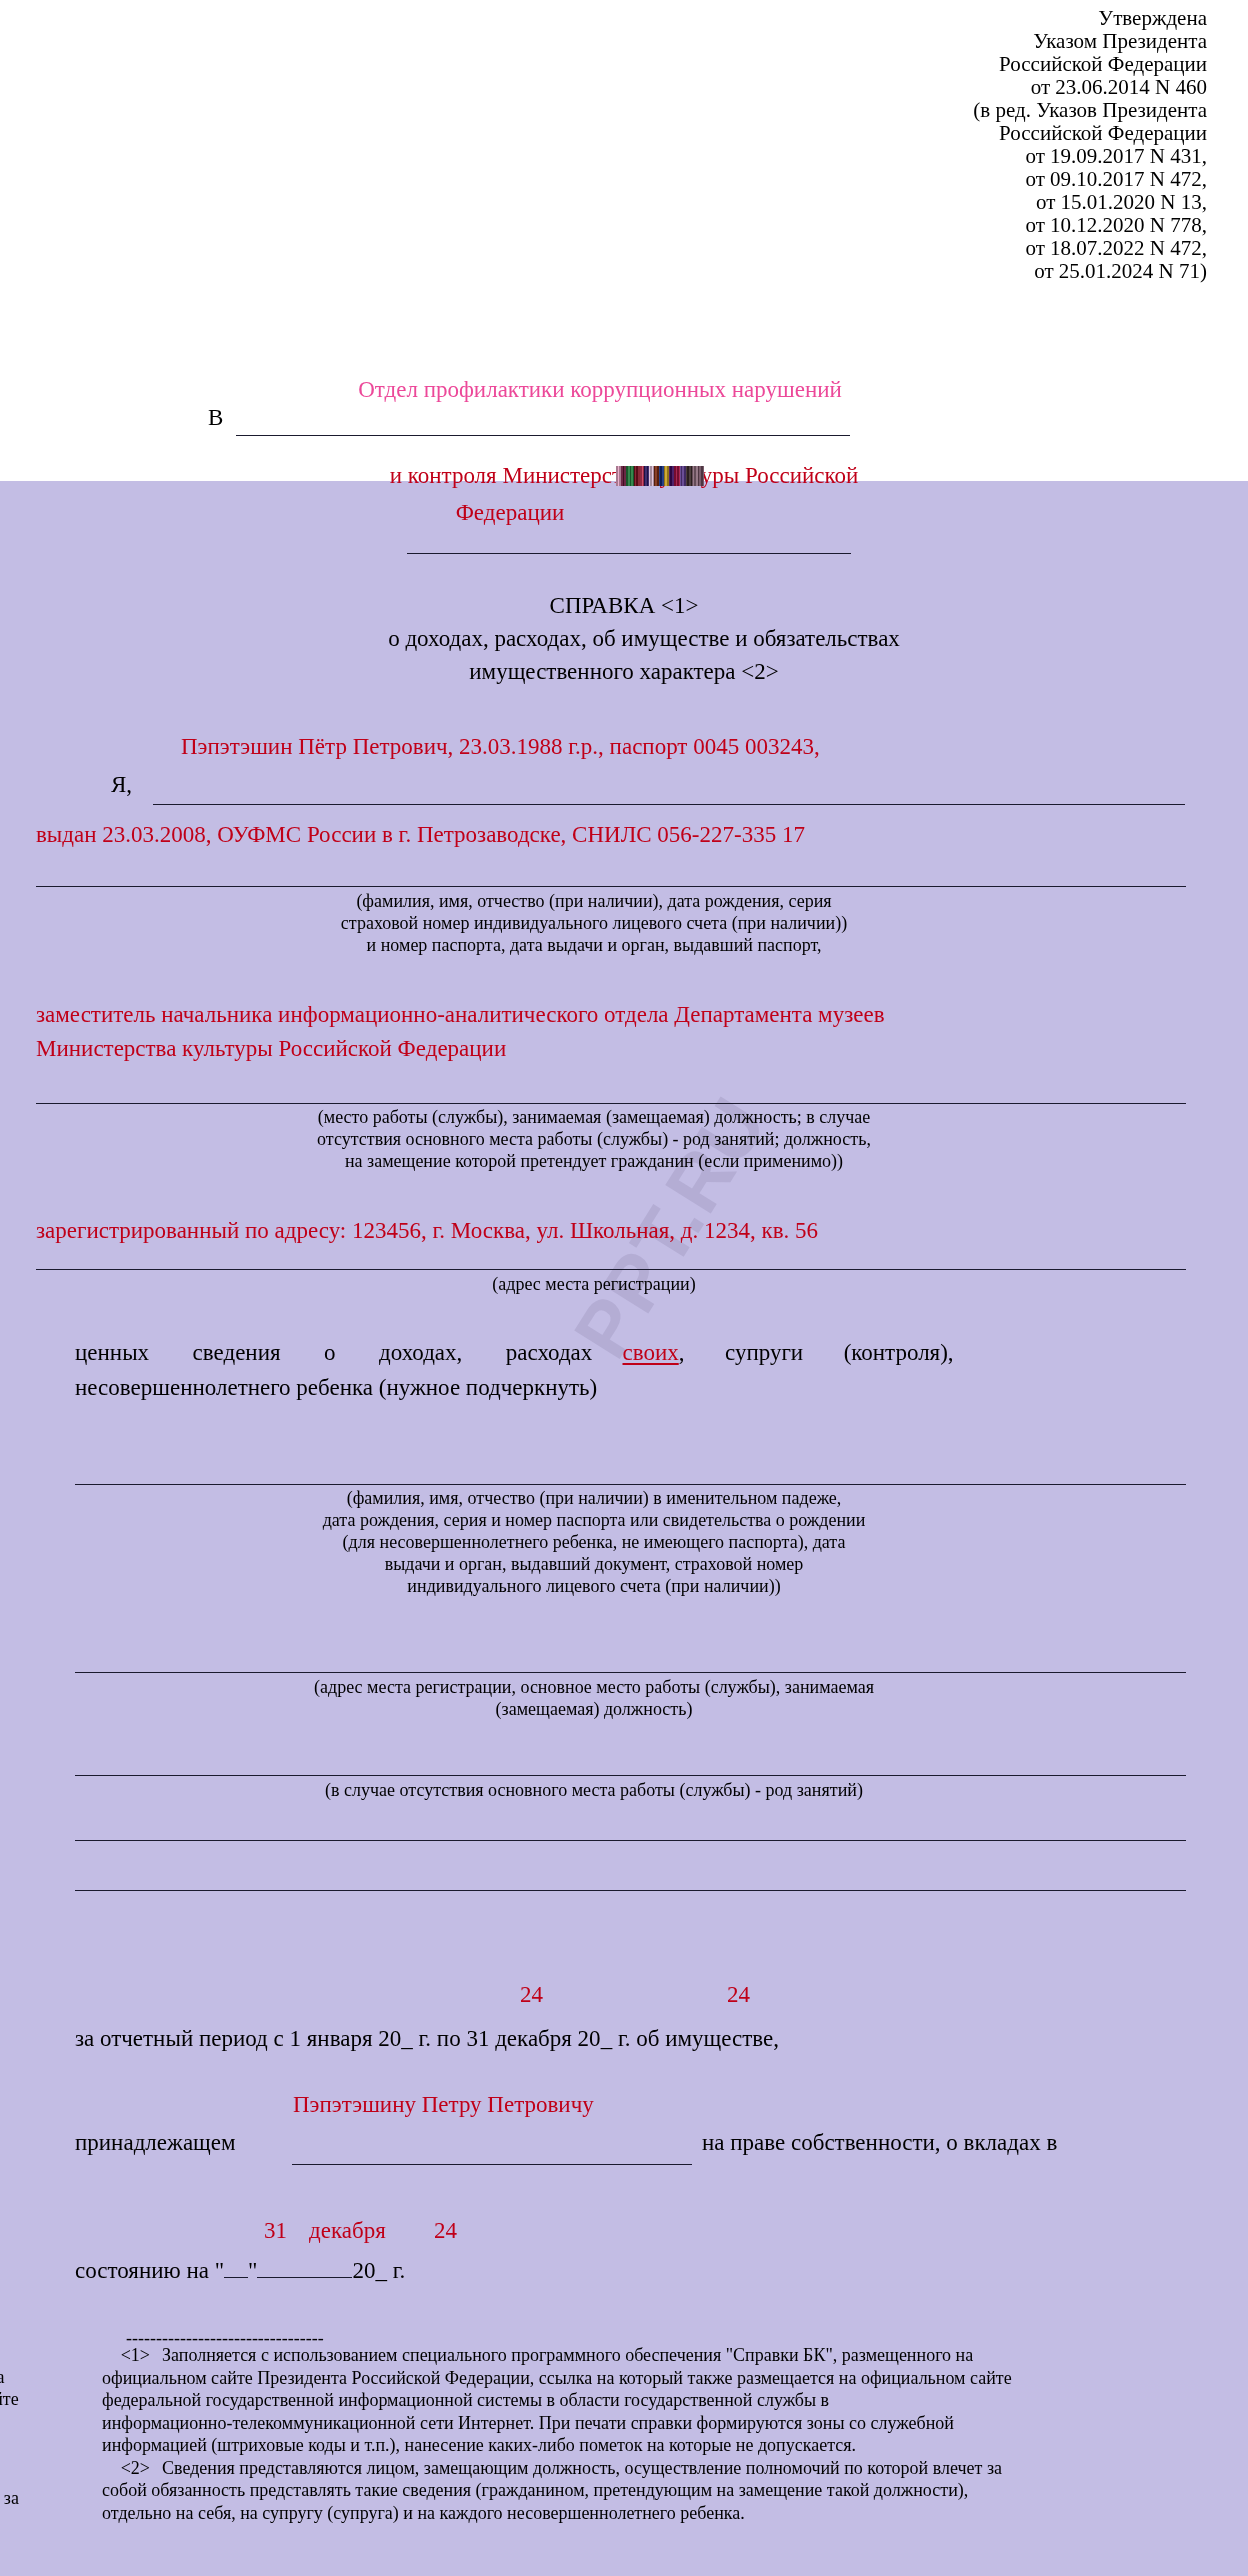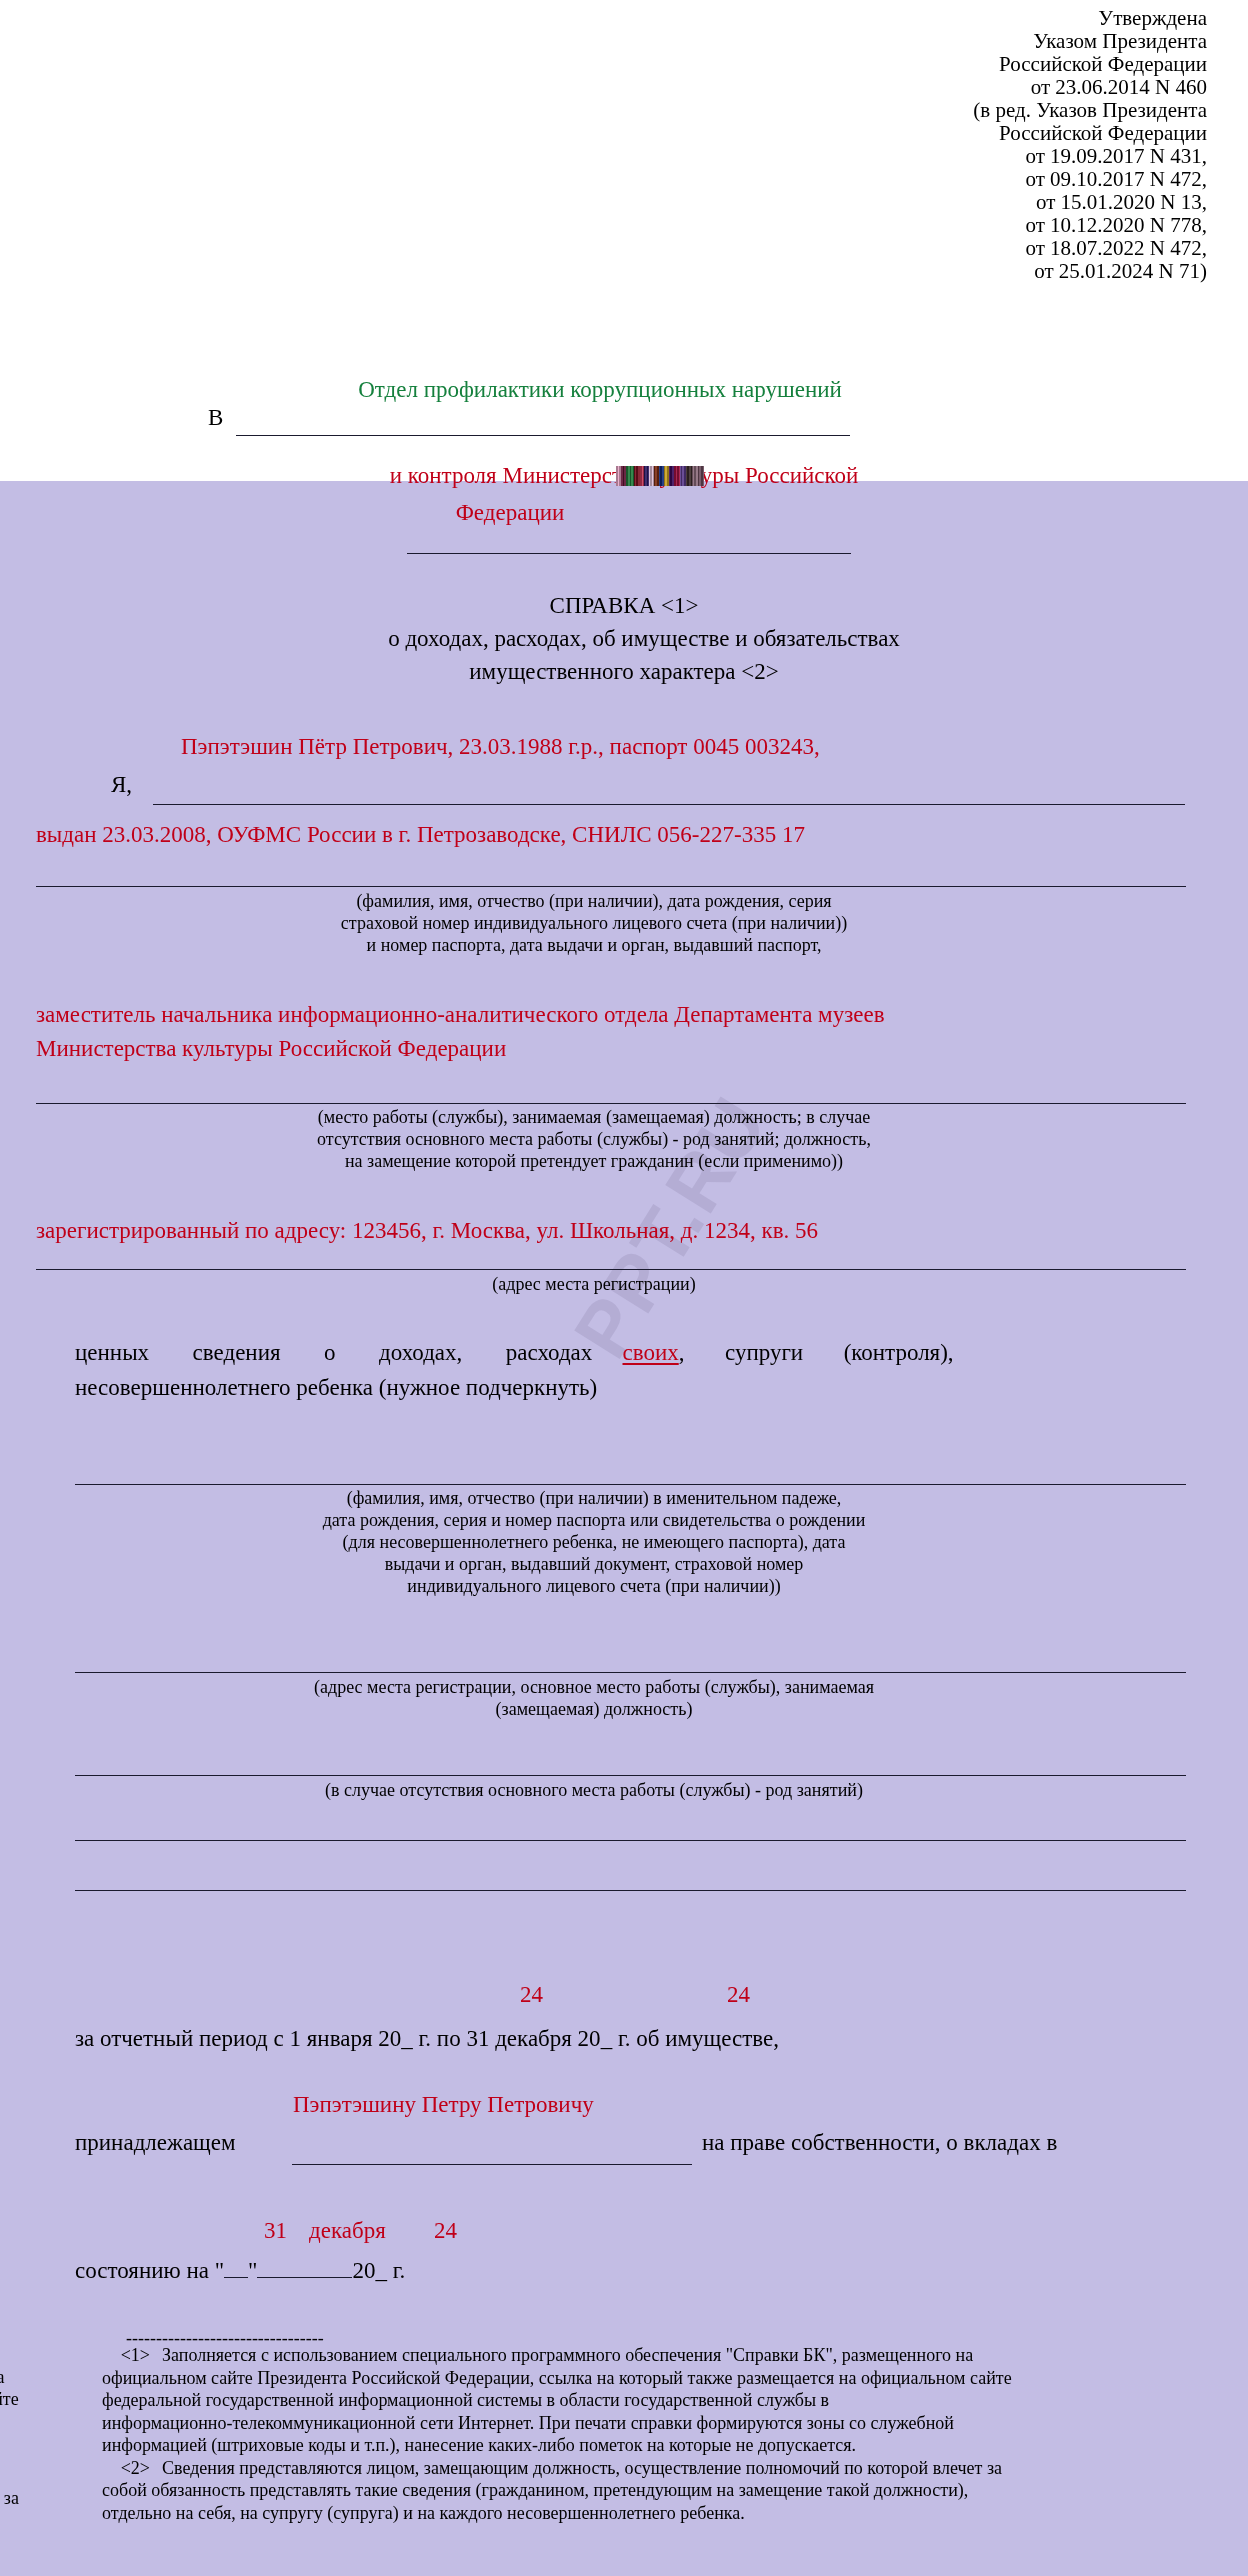--- a/index.html
+++ b/index.html
@@ -37,21 +37,21 @@
   .approval{
     position:absolute; right:41px; top:6.8px; width:442px;
     text-align:right; font-size:21px; line-height:23px;
     z-index:3;
   }
   .approval div{white-space:nowrap;}
 
   
   .org1{
     position:absolute;left:0;top:377px;width:1200px;text-align:center;
-    font-size:23px;color:#15803d;z-index:4;white-space:nowrap;
+    font-size:23px;color:#ec4899;z-index:4;white-space:nowrap;
   }
   .org2{
     position:absolute;left:0;top:463px;width:1248px;text-align:center;
     font-size:23px;color:#c00018;z-index:4;white-space:nowrap;
   }
   .org3{
     position:absolute;left:0;top:500px;width:1020px;text-align:center;
     font-size:23px;color:#c00018;z-index:4;white-space:nowrap;
   }
   

